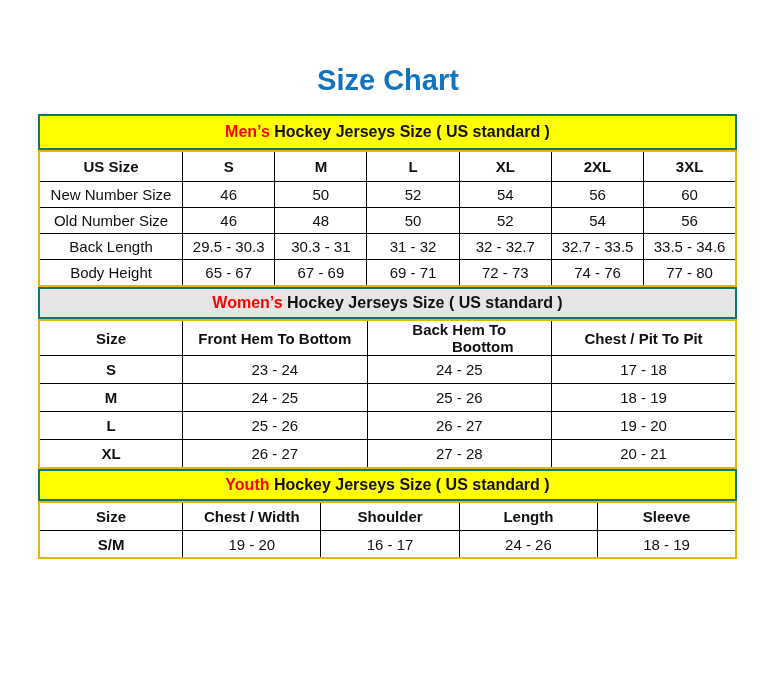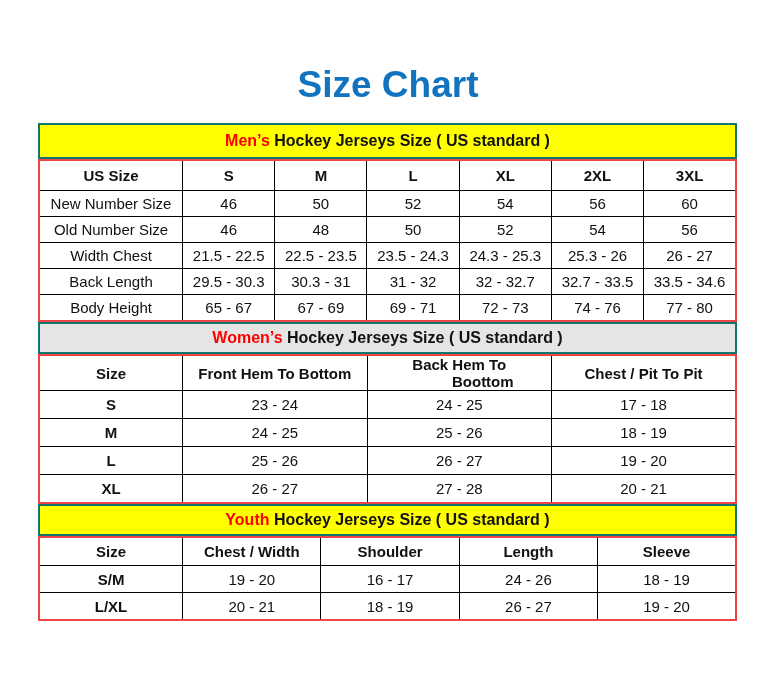--- a/index.html
+++ b/index.html
@@ -9,21 +9,21 @@
     font-family: "Liberation Sans", sans-serif;
     color: #111111;
     overflow: hidden;
   }
   .page { width: 776px; height: 692px; position: relative; }
 
   .title {
     margin: 0;
     padding-top: 64px;
     text-align: center;
-    font-size: 37px;
+    font-size: 29px;
     font-weight: bold;
     letter-spacing: 0px;
   }
 
   .chart {
     width: 699px;
     margin: 17px 0 0 38px;
   }
 
   .size-section { margin: 0; }
@@ -36,21 +36,21 @@
     font-weight: bold;
     font-size: 16px;
     white-space: pre;
   }
   .sec-mens .band { height: 32px; }
   .sec-womens .band, .sec-youth .band { height: 28px; }
 
   table.grid {
     width: 100%;
     border-collapse: collapse;
-    border: 2px solid #ef4444;
+    border: 2px solid #eab308;
     table-layout: fixed;
   }
   table.grid th, table.grid td {
     border: 1px solid #000;
     text-align: center;
     vertical-align: middle;
     font-size: 15px;
     padding: 0 2px;
     overflow: hidden;
   }
@@ -118,29 +118,20 @@
               <td>60</td>
             </tr>
             <tr>
               <td class="rowlabel">Old Number Size</td>
               <td>46</td>
               <td>48</td>
               <td>50</td>
               <td>52</td>
               <td>54</td>
               <td>56</td>
-            </tr>
-            <tr>
-              <td class="rowlabel">Width Chest</td>
-              <td>21.5 - 22.5</td>
-              <td>22.5 - 23.5</td>
-              <td>23.5 - 24.3</td>
-              <td>24.3 - 25.3</td>
-              <td>25.3 - 26</td>
-              <td>26 - 27</td>
             </tr>
             <tr>
               <td class="rowlabel">Back Length</td>
               <td>29.5 - 30.3</td>
               <td>30.3 - 31</td>
               <td>31 - 32</td>
               <td>32 - 32.7</td>
               <td>32.7 - 33.5</td>
               <td>33.5 - 34.6</td>
             </tr>
@@ -227,25 +218,18 @@
             </tr>
           </thead>
         <tbody>
             <tr>
               <td class="rowlabel">S/M</td>
               <td>19 - 20</td>
               <td>16 - 17</td>
               <td>24 - 26</td>
               <td>18 - 19</td>
             </tr>
-            <tr>
-              <td class="rowlabel">L/XL</td>
-              <td>20 - 21</td>
-              <td>18 - 19</td>
-              <td>26 - 27</td>
-              <td>19 - 20</td>
-            </tr>
           </tbody>
       </table>
     </section>
 
   </div>
 </div>
 
 </body></html>

